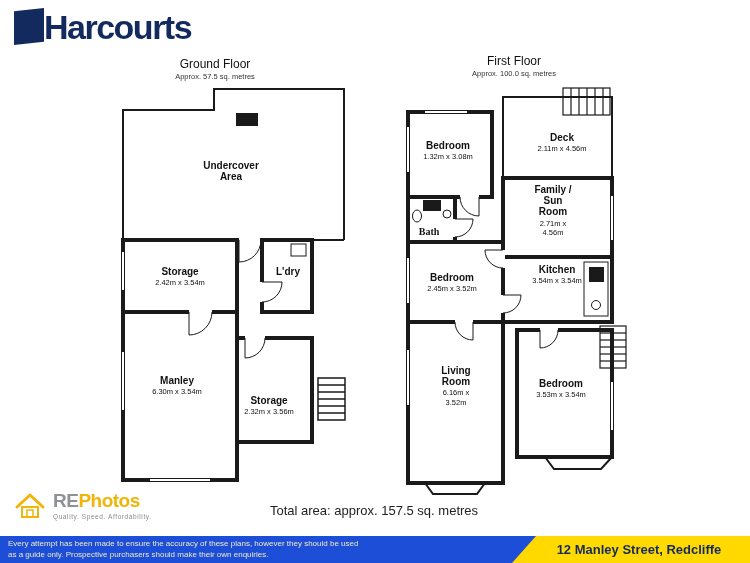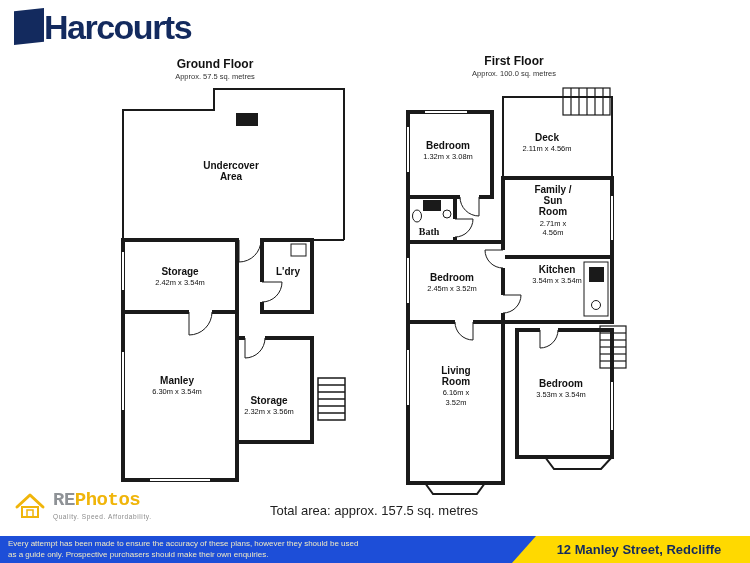--- a/index.html
+++ b/index.html
@@ -11,35 +11,35 @@
   .plan-svg { position:absolute; left:0; top:0; z-index:1; }
 
   
   .logo { position:absolute; left:14px; top:8px; display:flex; align-items:center; z-index:4; }
   .logo-mark { width:30px; height:37px; background:#132a5e;
                clip-path:polygon(0 9%, 100% 0, 100% 91%, 0 100%); }
   .logo-text { font-size:34px; font-weight:800; color:#132a5e; letter-spacing:-1.5px; line-height:1; }
 
   
   .plan-title { position:absolute; transform:translateX(-50%); text-align:center; z-index:3; }
-  .pt-name { font-size:12px; font-weight:bold; color:#111; }
+  .pt-name { font-size:12px; font-weight:normal; color:#111; }
   .pt-sub  { font-size:7.5px; color:#333; margin-top:1px; }
 
   
   .room-label { position:absolute; transform:translate(-50%,-50%); text-align:center; color:#111; z-index:3; }
   .room-name { font-size:10px; font-weight:bold; line-height:1.12; }
   .room-dims { font-size:7.5px; line-height:1.25; margin-top:1px; }
 
   
   .total-area { position:absolute; left:374px; top:503px; transform:translateX(-50%);
                 font-size:13px; color:#222; z-index:3; }
 
   
   .credits { position:absolute; left:14px; top:491px; display:flex; gap:7px; align-items:flex-start; z-index:3; }
-  .credits-text .wordmark { font-size:19px; font-weight:bold; line-height:1; letter-spacing:-0.5px;font-family:Liberation Mono, monospace; }
+  .credits-text .wordmark { font-size:19px; font-weight:bold; line-height:1; letter-spacing:-0.5px; }
   .re { color:#8e9296; } .photos { color:#f0b50a; }
   .tagline { font-size:6.5px; color:#8a8a8a; letter-spacing:0.6px; margin-top:3px; }
 
   
   .footer-bar { position:absolute; left:0; bottom:0; width:750px; height:27px; background:#1d4ed8; z-index:5; }
   .disclaimer { position:absolute; left:8px; top:2px; font-size:8px; line-height:11px; color:#efe9c4; }
   .address-wedge { position:absolute; right:0; top:0; height:27px; width:238px; background:#ffd900;
                    clip-path:polygon(24px 0, 100% 0, 100% 100%, 0 100%);
                    display:flex; align-items:center; justify-content:center; }
   .address { font-size:13px; font-weight:bold; color:#132a5e; padding-left:16px; white-space:nowrap; }
@@ -220,21 +220,21 @@
   </div>
   <div class="room-label" style="left:269px; top:406px; width:90px;">
     <div class="room-name">Storage</div>
     <div class="room-dims">2.32m x 3.56m</div>
   </div>
 
   <div class="room-label" style="left:448px; top:151px; width:90px;">
     <div class="room-name">Bedroom</div>
     <div class="room-dims">1.32m x 3.08m</div>
   </div>
-  <div class="room-label" style="left:547px; top:143px; width:90px;">
+  <div class="room-label" style="left:562px; top:143px; width:90px;">
     <div class="room-name">Deck</div>
     <div class="room-dims">2.11m x 4.56m</div>
   </div>
   <div class="room-label" style="left:429px; top:232px; width:50px;font-family:Liberation Serif, serif;">
     <div class="room-name">Bath</div>
     <div class="room-dims"></div>
   </div>
   <div class="room-label" style="left:553px; top:211px; width:46px;">
     <div class="room-name">Family / Sun Room</div>
     <div class="room-dims">2.71m x 4.56m</div>

